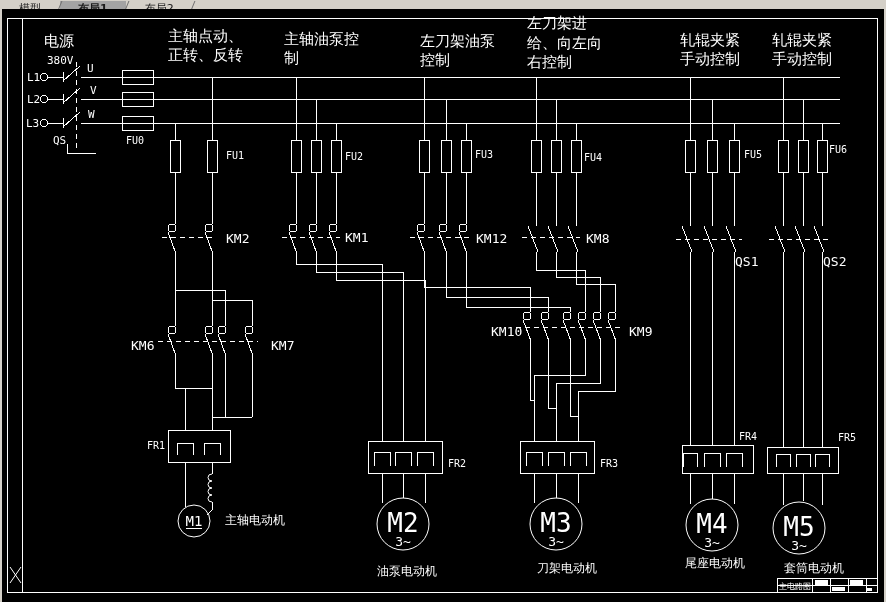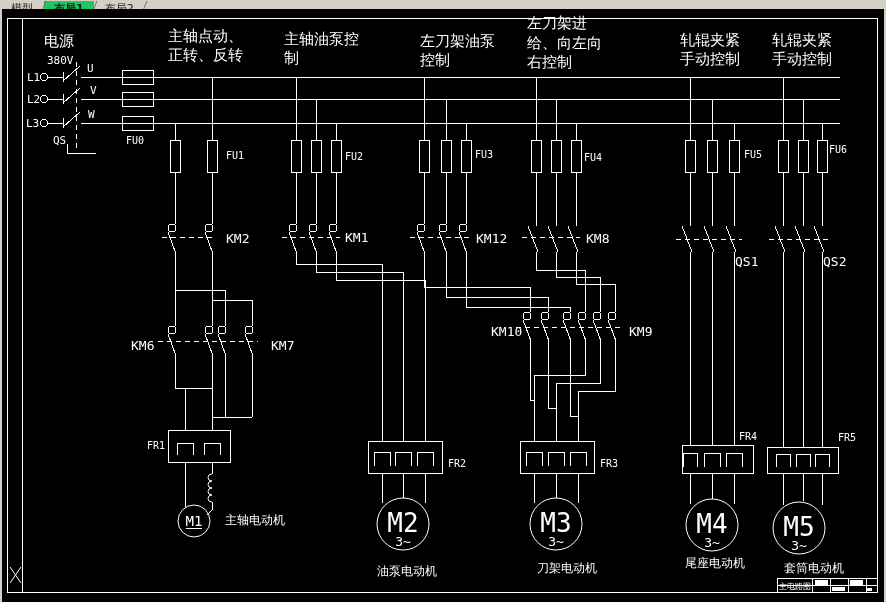--- a/index.html
+++ b/index.html
@@ -12,22 +12,22 @@
   .notch{position:absolute;background:#9a9a9a}
   .n1{left:88px;top:2px;width:12px;height:3px}
   .n2{left:116px;top:2px;width:12px;height:3px}
   .n3{left:140px;top:2px;width:10px;height:3px}
   .nbox{position:absolute;left:253px;top:0;width:19px;height:4px;background:#c8c4bc;border-bottom:1px solid #808080;border-left:1px solid #808080;border-right:1px solid #808080}
   .edge-left{position:absolute;top:0;left:0;width:2px;height:602px;background:#d4d0c8;z-index:6}
   .edge-right{position:absolute;top:0;left:884px;width:2px;height:602px;background:#d4d0c8;z-index:6}
   .tabbar{position:absolute;left:0;top:593;width:886px;height:9px;background:#d4d0c8;overflow:hidden;
           font-size:11px;color:#1a1a1a;z-index:7;white-space:nowrap}
   .tabbar .inner{position:relative;top:1px;left:1px}
-  .tab{display:inline-block;padding:0 10px;height:12px;vertical-align:top}
-  .tab.selected{background:#22c55e;font-weight:bold}
+  .tab{display:inline-block;padding:0 18px;height:12px;vertical-align:top}
+  .tab.selected{background:#a3a3a3;font-weight:bold}
   .tabsep{display:inline-block;width:1px;height:12px;background:#707070;transform:skewX(-22deg);vertical-align:top}
 </style>
 </head>
 <body>
 
 <div class="topstrip">
   <div class="notch n1"></div>
   <div class="notch n2"></div>
   <div class="notch n3"></div>
   <div class="nbox"></div>

